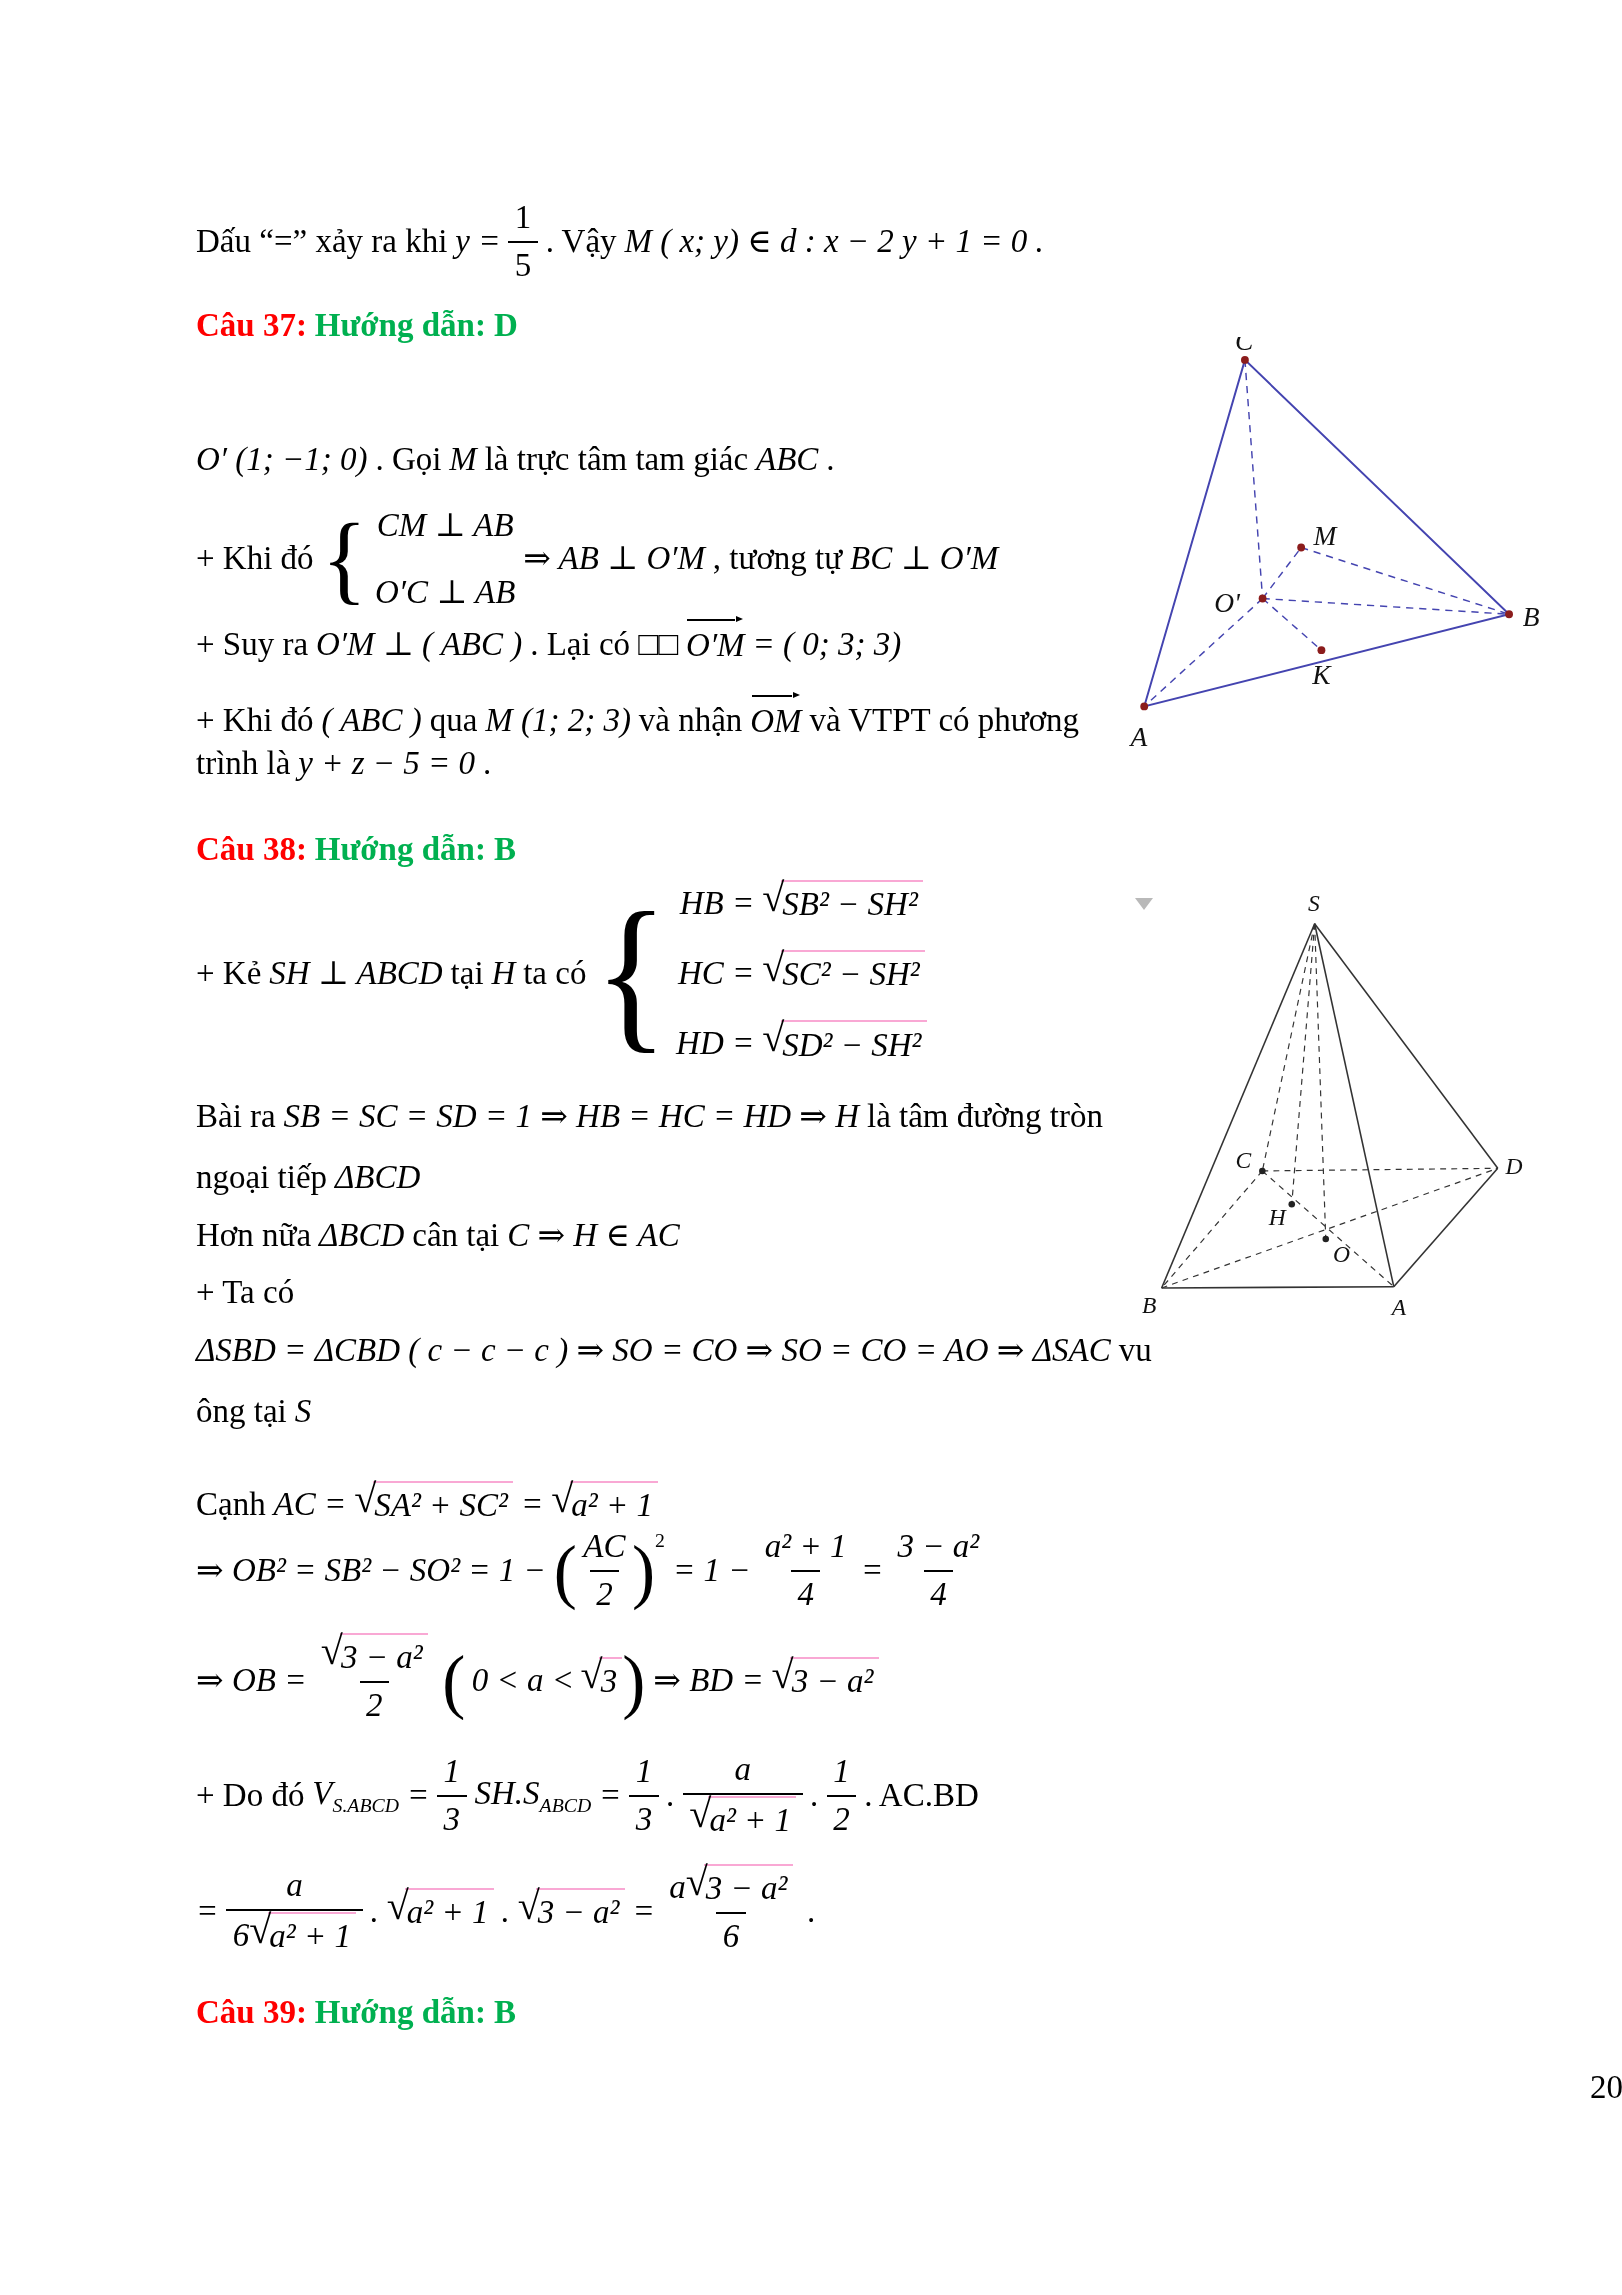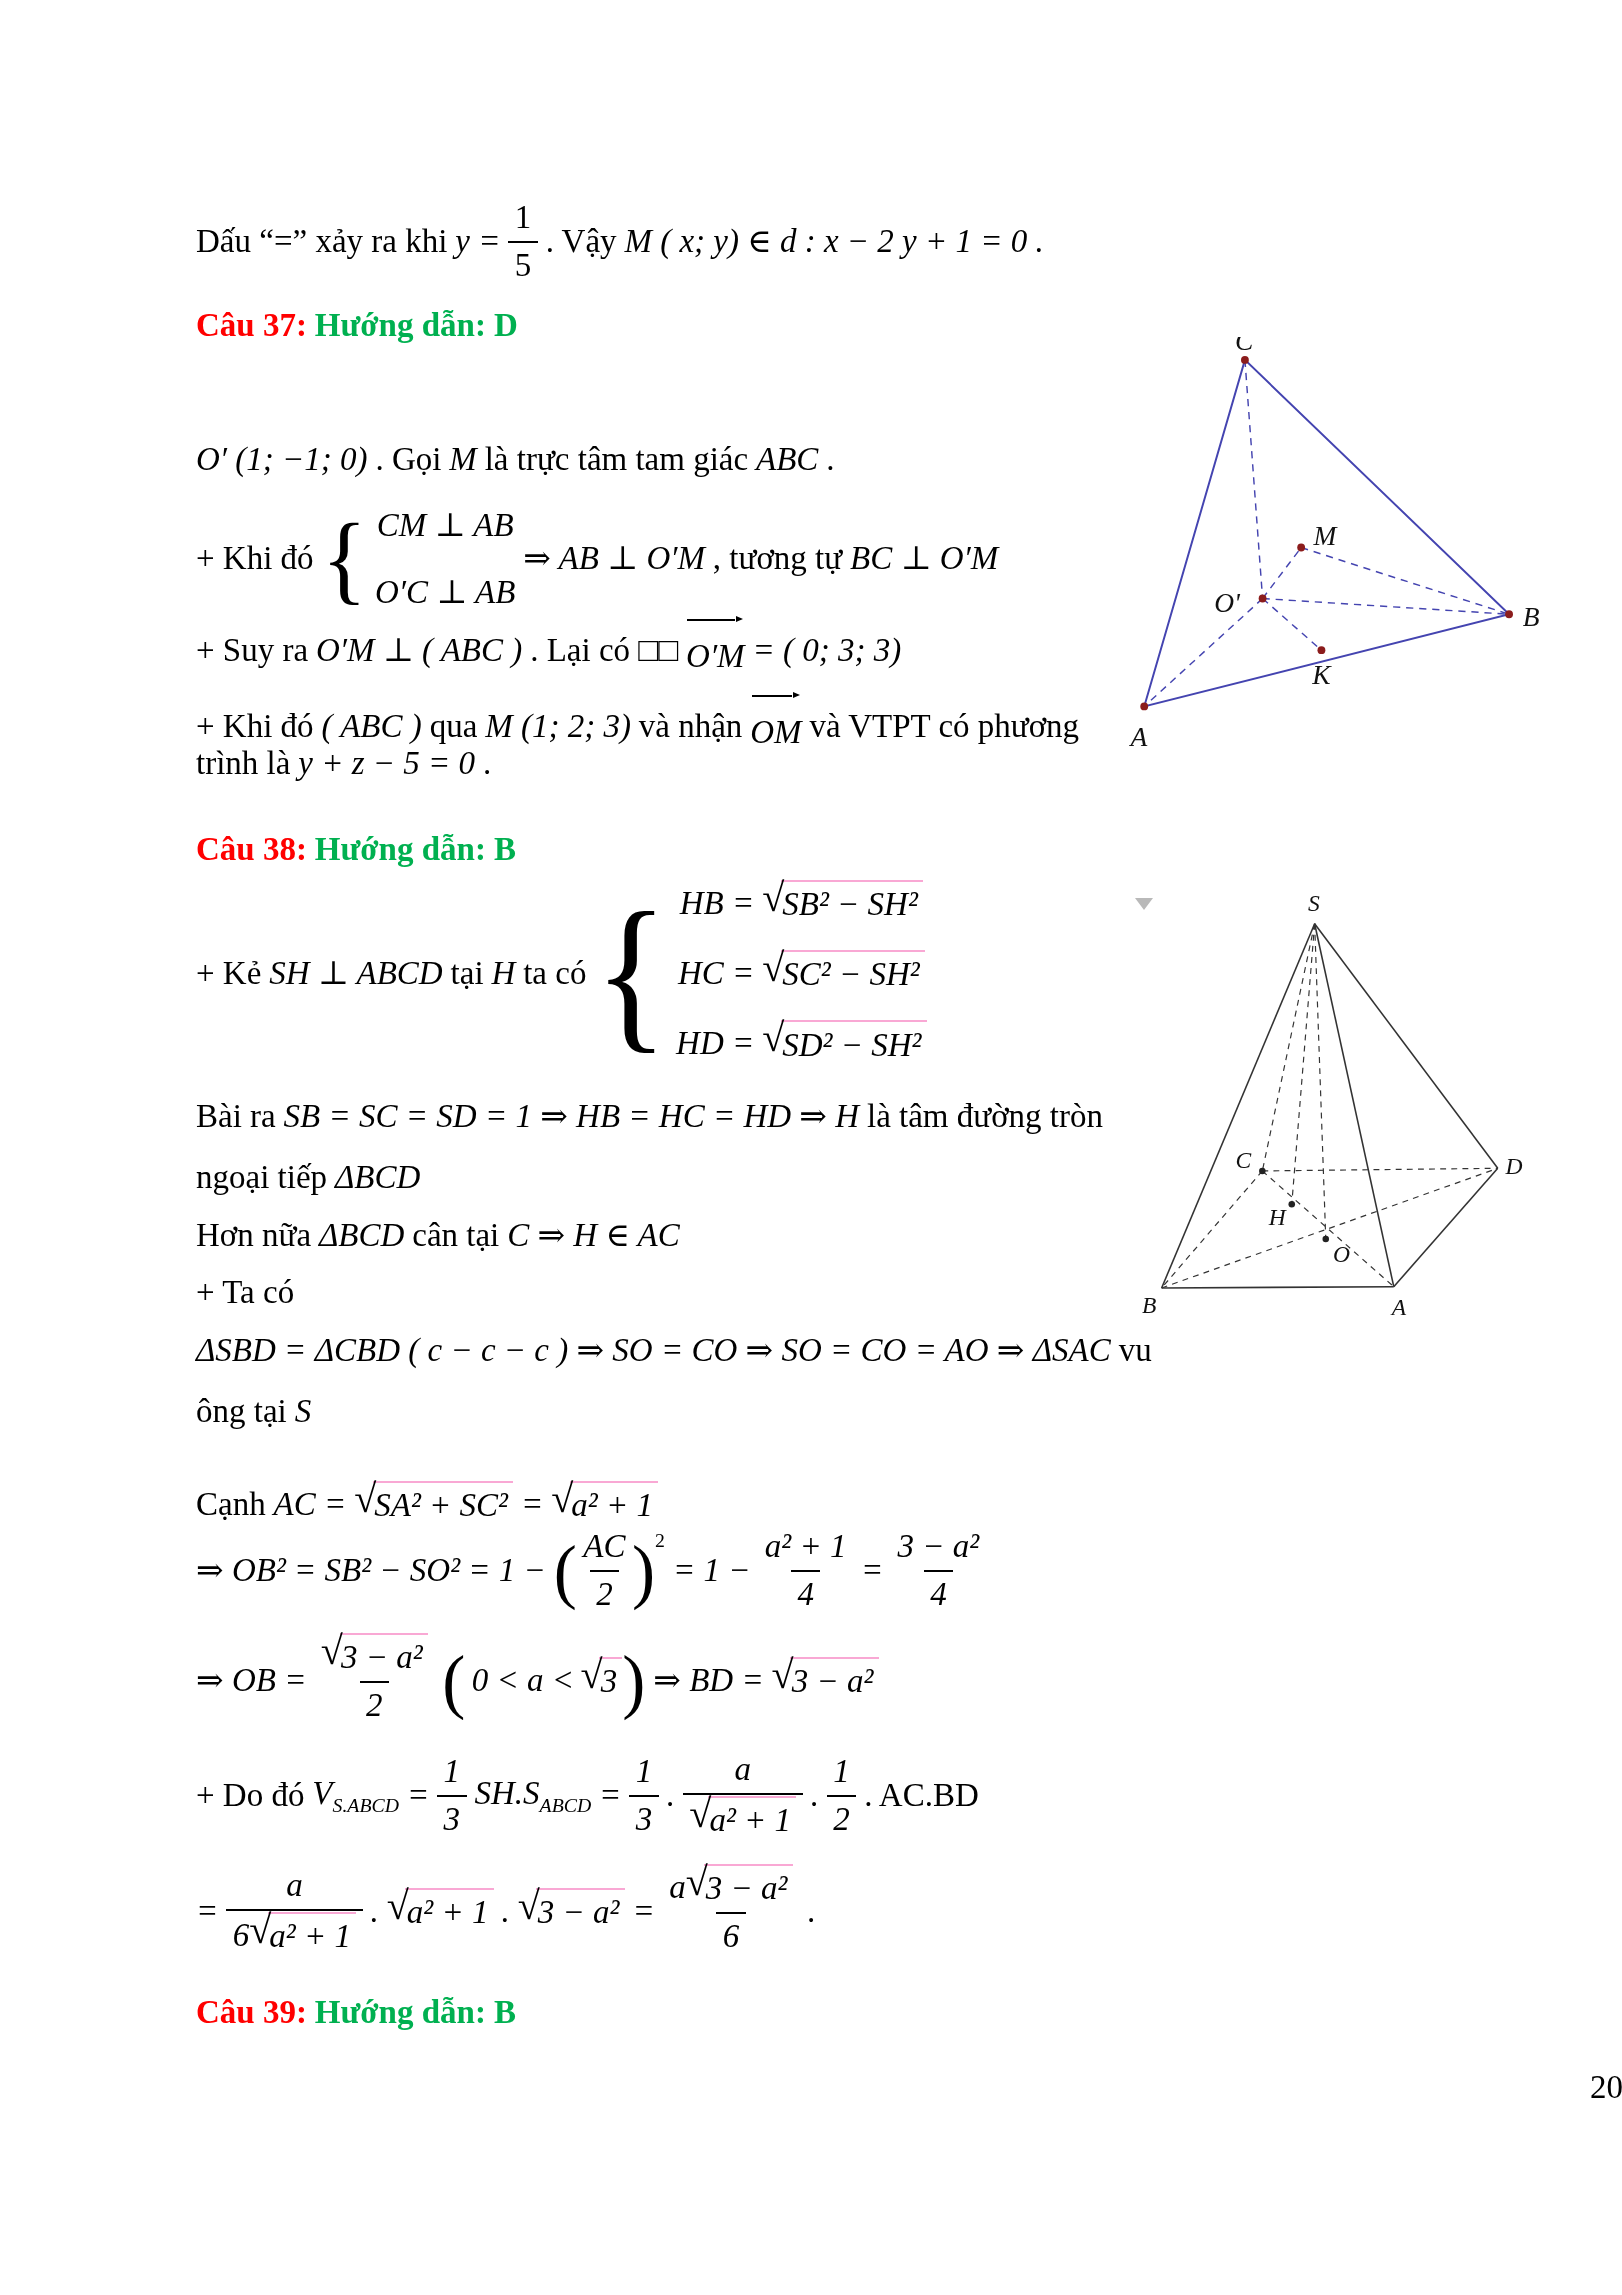--- a/index.html
+++ b/index.html
@@ -13,21 +13,21 @@
   .heading{font-weight:bold}
   .red{color:#ff0000}
   .green{color:#00b050}
   .frac{display:inline-flex;flex-direction:column;align-items:center;text-align:center}
   .frac>span{display:flex;align-items:center;justify-content:center;padding:0 6.5px}
   .frac>.den{border-top:2px solid #000;padding-top:1.3px}
   .frac>.num{padding-bottom:2px}
   .sqrt{display:inline-flex;align-items:flex-start}
   .rsign{font-style:normal;font-size:1.22em;line-height:1;transform:translateY(-0.06em)}
   .rbody{border-top:2px solid #f9a8d4;padding:1.3px 5.2px 0 1.3px;margin-left:-3.3px}
-  .vec{position:relative;display:inline-block;padding-top:13px}
+  .vec{position:relative;display:inline-block;padding-top:2px}
   .vec::after{content:"";position:absolute;left:1.3px;right:9.2px;top:-2.6px;border-top:2px solid #000}
   .vec::before{content:"";position:absolute;right:1.3px;top:-5.9px;width:0;height:0;border-top:3.9px solid transparent;border-bottom:3.9px solid transparent;border-left:7.9px solid #000}
   .brace{font-style:normal;line-height:0.92;font-weight:400}
   .b2{font-size:95px;transform:scaleY(1.05)}
   .b3{font-size:154px;transform:scaleY(1.12)}
   .sys{display:inline-flex;flex-direction:column;align-items:center;gap:24px}
   .row{display:inline-flex;align-items:center;gap:7.9px}
   .pgroup{display:inline-flex;align-items:center}
   .bigp{font-style:normal;font-size:2.1em;font-weight:300;line-height:1;transform:scaleY(1.05)}
   .exp{font-size:0.6em;align-self:flex-start;transform:translateY(0.15em)}

